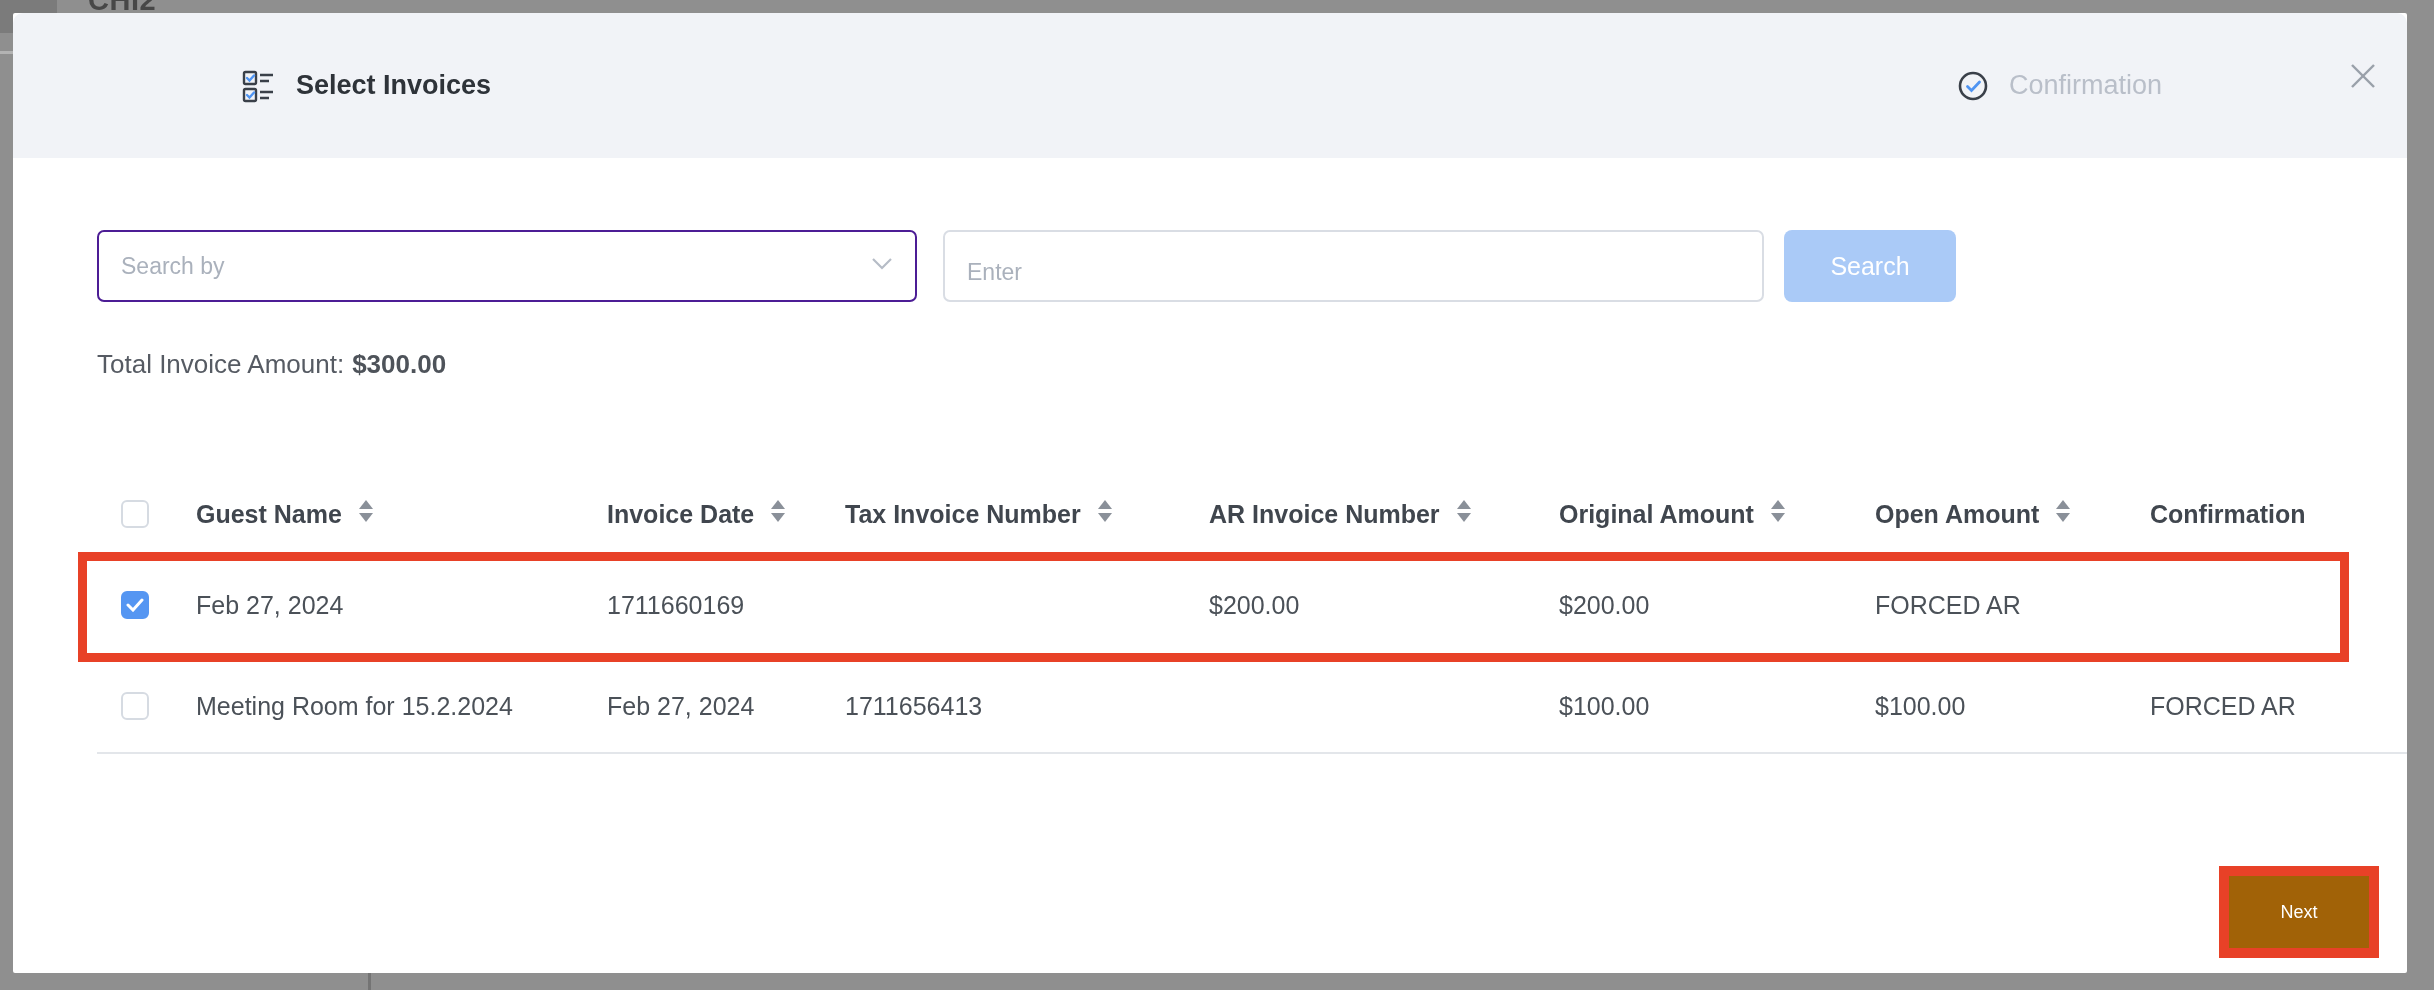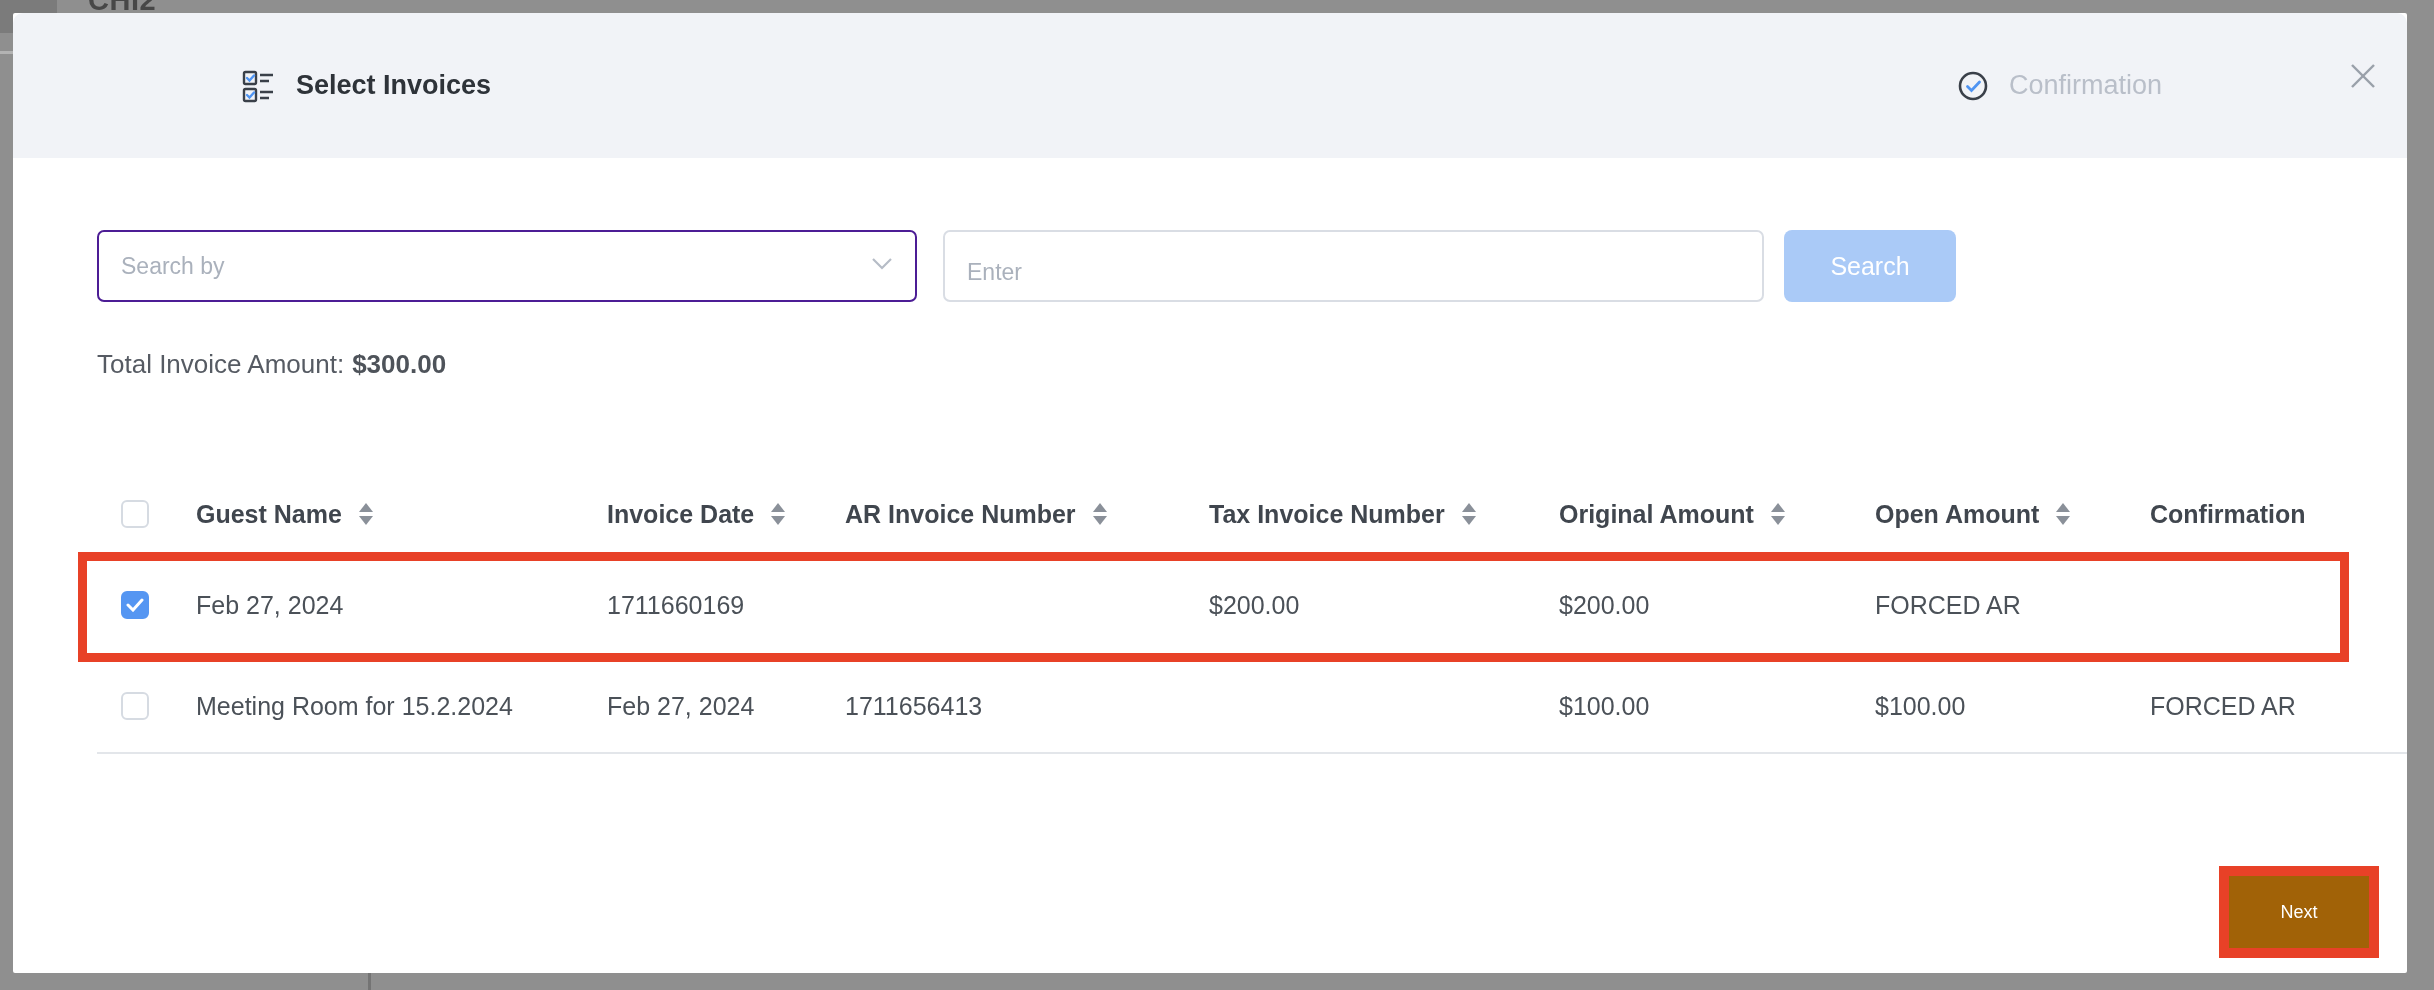--- a/index.html
+++ b/index.html
@@ -66,21 +66,21 @@
 
   
   .inv-table{position:absolute;left:84px;top:465px;width:2310px;overflow:hidden;}
   .tr{
     display:grid;align-items:center;
     grid-template-columns:99px 411px 238px 364px 350px 316px 275px 257px;
   }
   .tr.head{height:72px;}
   .tr.row1{height:110px;}
   .tr.row2{height:92px;border-bottom:2px solid #e3e6ea;}
-  .th{display:flex;align-items:center;gap:17px;font-size:25px;font-weight:700;color:#40464e;white-space:nowrap;}
+  .th{display:flex;align-items:flex-start;gap:17px;font-size:25px;font-weight:700;color:#40464e;white-space:nowrap;}
   .th .clip{display:inline-block;max-width:155px;overflow:hidden;white-space:nowrap;}
   .td{font-size:25px;color:#4b5158;white-space:nowrap;}
   .cb-cell{padding-left:24px;}
   .sort{display:flex;flex-direction:column;gap:4px;flex:0 0 auto;}
   .sort i{display:block;width:0;height:0;border-left:7px solid transparent;border-right:7px solid transparent;}
   .sort .up{border-bottom:9px solid #8a9099;}
   .sort .dn{border-top:9px solid #8a9099;}
   .cb{
     width:28px;height:28px;border-radius:6px;box-sizing:border-box;display:flex;
     align-items:center;justify-content:center;border:2px solid #d6dbe2;background:#fff;cursor:pointer;
@@ -186,28 +186,28 @@
           </span>
       </div>
       <div class="th">
         <span>Invoice Date</span>
         <span class="sort">
             <i class="up"></i>
             <i class="dn"></i>
           </span>
       </div>
       <div class="th">
+        <span>Tax Invoice Number</span>
+        <span class="sort">
+            <i class="up"></i>
+            <i class="dn"></i>
+          </span>
+      </div>
+      <div class="th">
         <span>AR Invoice Number</span>
-        <span class="sort">
-            <i class="up"></i>
-            <i class="dn"></i>
-          </span>
-      </div>
-      <div class="th">
-        <span>Tax Invoice Number</span>
         <span class="sort">
             <i class="up"></i>
             <i class="dn"></i>
           </span>
       </div>
       <div class="th">
         <span>Original Amount</span>
         <span class="sort">
             <i class="up"></i>
             <i class="dn"></i>

